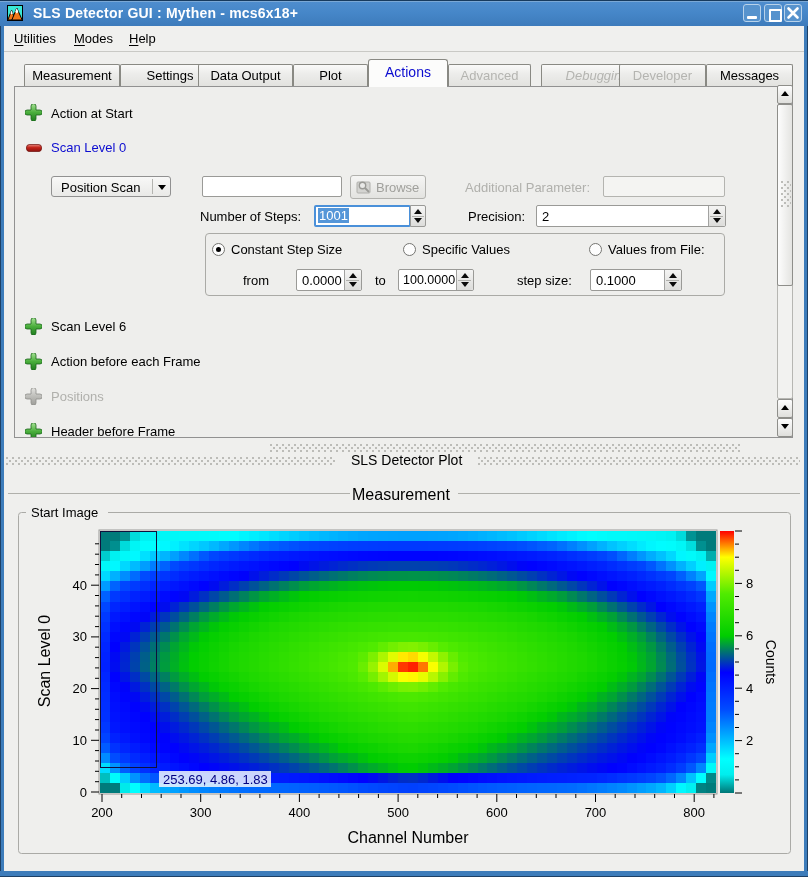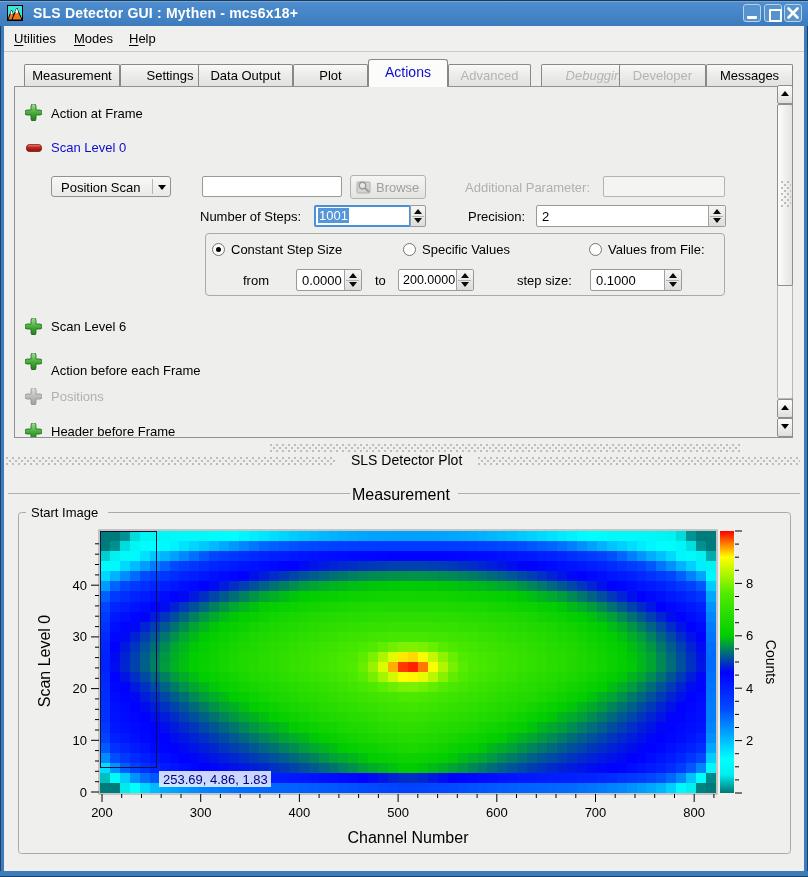--- a/index.html
+++ b/index.html
@@ -91,21 +91,21 @@
 <svg class="abs" style="left:25px;top:104px" width="17" height="17" viewBox="0 0 17 17">
  <defs>
       <linearGradient id="gp1" x1="0" y1="0" x2="0" y2="1">
         <stop offset="0" stop-color="#a8e296"></stop>
         <stop offset="0.5" stop-color="#4aae3c"></stop>
         <stop offset="1" stop-color="#1e7a1e"></stop>
       </linearGradient>
     </defs>
  <path d="M6 2.2 a2.3 2.3 0 0 1 5 0 V6 h3.8 a2.3 2.3 0 0 1 0 5 H11 v3.8 a2.3 2.3 0 0 1 -5 0 V11 H2.2 a2.3 2.3 0 0 1 0 -5 H6 Z" fill="url(#gp1)" stroke="#19641b" stroke-width="0.8"></path>
 </svg>
-<div class="abs lbl" style="left:51px;top:106px">Action at Frame</div>
+<div class="abs lbl" style="left:51px;top:106px">Action at Start</div>
 <svg class="abs" style="left:26px;top:144px" width="16" height="8" viewBox="0 0 16 8">
  <defs>
       <linearGradient id="gm1" x1="0" y1="0" x2="0" y2="1">
         <stop offset="0" stop-color="#e88b80"></stop>
         <stop offset="0.45" stop-color="#c22218"></stop>
         <stop offset="1" stop-color="#8c1410"></stop>
       </linearGradient>
     </defs>
  <rect x="0.4" y="0.4" width="15.2" height="7.2" rx="3.4" fill="url(#gm1)" stroke="#6e100c" stroke-width="0.8"></rect>
 </svg>
@@ -158,21 +158,21 @@
 <div class="abs field" style="left:296px;top:269px;width:66px;height:22px;">
   <div class="lbl" style="position:absolute;left:5px;top:3px">0.0000</div>
   <div class="spinbtns">
       <div class="arrow-up" style="top:3px"></div>
       <div style="position:absolute;left:1px;top:50%;width:13px;height:1px;background:#b0b0ac"></div>
       <div class="arrow-dn" style="bottom:3px"></div>
     </div>
 </div>
 <div class="abs lbl" style="left:375px;top:273px">to</div>
 <div class="abs field" style="left:398px;top:269px;width:76px;height:22px;">
-  <div class="lbl" style="position:absolute;left:4px;top:3px;font-size:12.5px">200.0000</div>
+  <div class="lbl" style="position:absolute;left:4px;top:3px;font-size:12.5px">100.0000</div>
   <div class="spinbtns">
       <div class="arrow-up" style="top:3px"></div>
       <div style="position:absolute;left:1px;top:50%;width:13px;height:1px;background:#b0b0ac"></div>
       <div class="arrow-dn" style="bottom:3px"></div>
     </div>
 </div>
 <div class="abs lbl" style="left:517px;top:273px">step size:</div>
 <div class="abs field" style="left:590px;top:269px;width:92px;height:22px;">
   <div class="lbl" style="position:absolute;left:5px;top:3px">0.1000</div>
   <div class="spinbtns">
@@ -182,21 +182,21 @@
     </div>
 </div>
 
 <svg class="abs" style="left:25px;top:318px" width="17" height="17" viewBox="0 0 17 17">
  <path d="M6 2.2 a2.3 2.3 0 0 1 5 0 V6 h3.8 a2.3 2.3 0 0 1 0 5 H11 v3.8 a2.3 2.3 0 0 1 -5 0 V11 H2.2 a2.3 2.3 0 0 1 0 -5 H6 Z" fill="url(#gp1)" stroke="#19641b" stroke-width="0.8"></path>
 </svg>
 <div class="abs lbl" style="left:51px;top:319px">Scan Level 6</div>
 <svg class="abs" style="left:25px;top:353px" width="17" height="17" viewBox="0 0 17 17">
  <path d="M6 2.2 a2.3 2.3 0 0 1 5 0 V6 h3.8 a2.3 2.3 0 0 1 0 5 H11 v3.8 a2.3 2.3 0 0 1 -5 0 V11 H2.2 a2.3 2.3 0 0 1 0 -5 H6 Z" fill="url(#gp1)" stroke="#19641b" stroke-width="0.8"></path>
 </svg>
-<div class="abs lbl" style="left:51px;top:363px">Action before each Frame</div>
+<div class="abs lbl" style="left:51px;top:354px">Action before each Frame</div>
 <svg class="abs" style="left:25px;top:388px" width="17" height="17" viewBox="0 0 17 17">
  <defs>
       <linearGradient id="gpd" x1="0" y1="0" x2="0" y2="1">
         <stop offset="0" stop-color="#e2e2df"></stop>
         <stop offset="0.5" stop-color="#bdbdb9"></stop>
         <stop offset="1" stop-color="#9d9d99"></stop>
       </linearGradient>
     </defs>
  <path d="M6 2.2 a2.3 2.3 0 0 1 5 0 V6 h3.8 a2.3 2.3 0 0 1 0 5 H11 v3.8 a2.3 2.3 0 0 1 -5 0 V11 H2.2 a2.3 2.3 0 0 1 0 -5 H6 Z" fill="url(#gpd)" stroke="#8e8e8a" stroke-width="0.8"></path>
 </svg>

